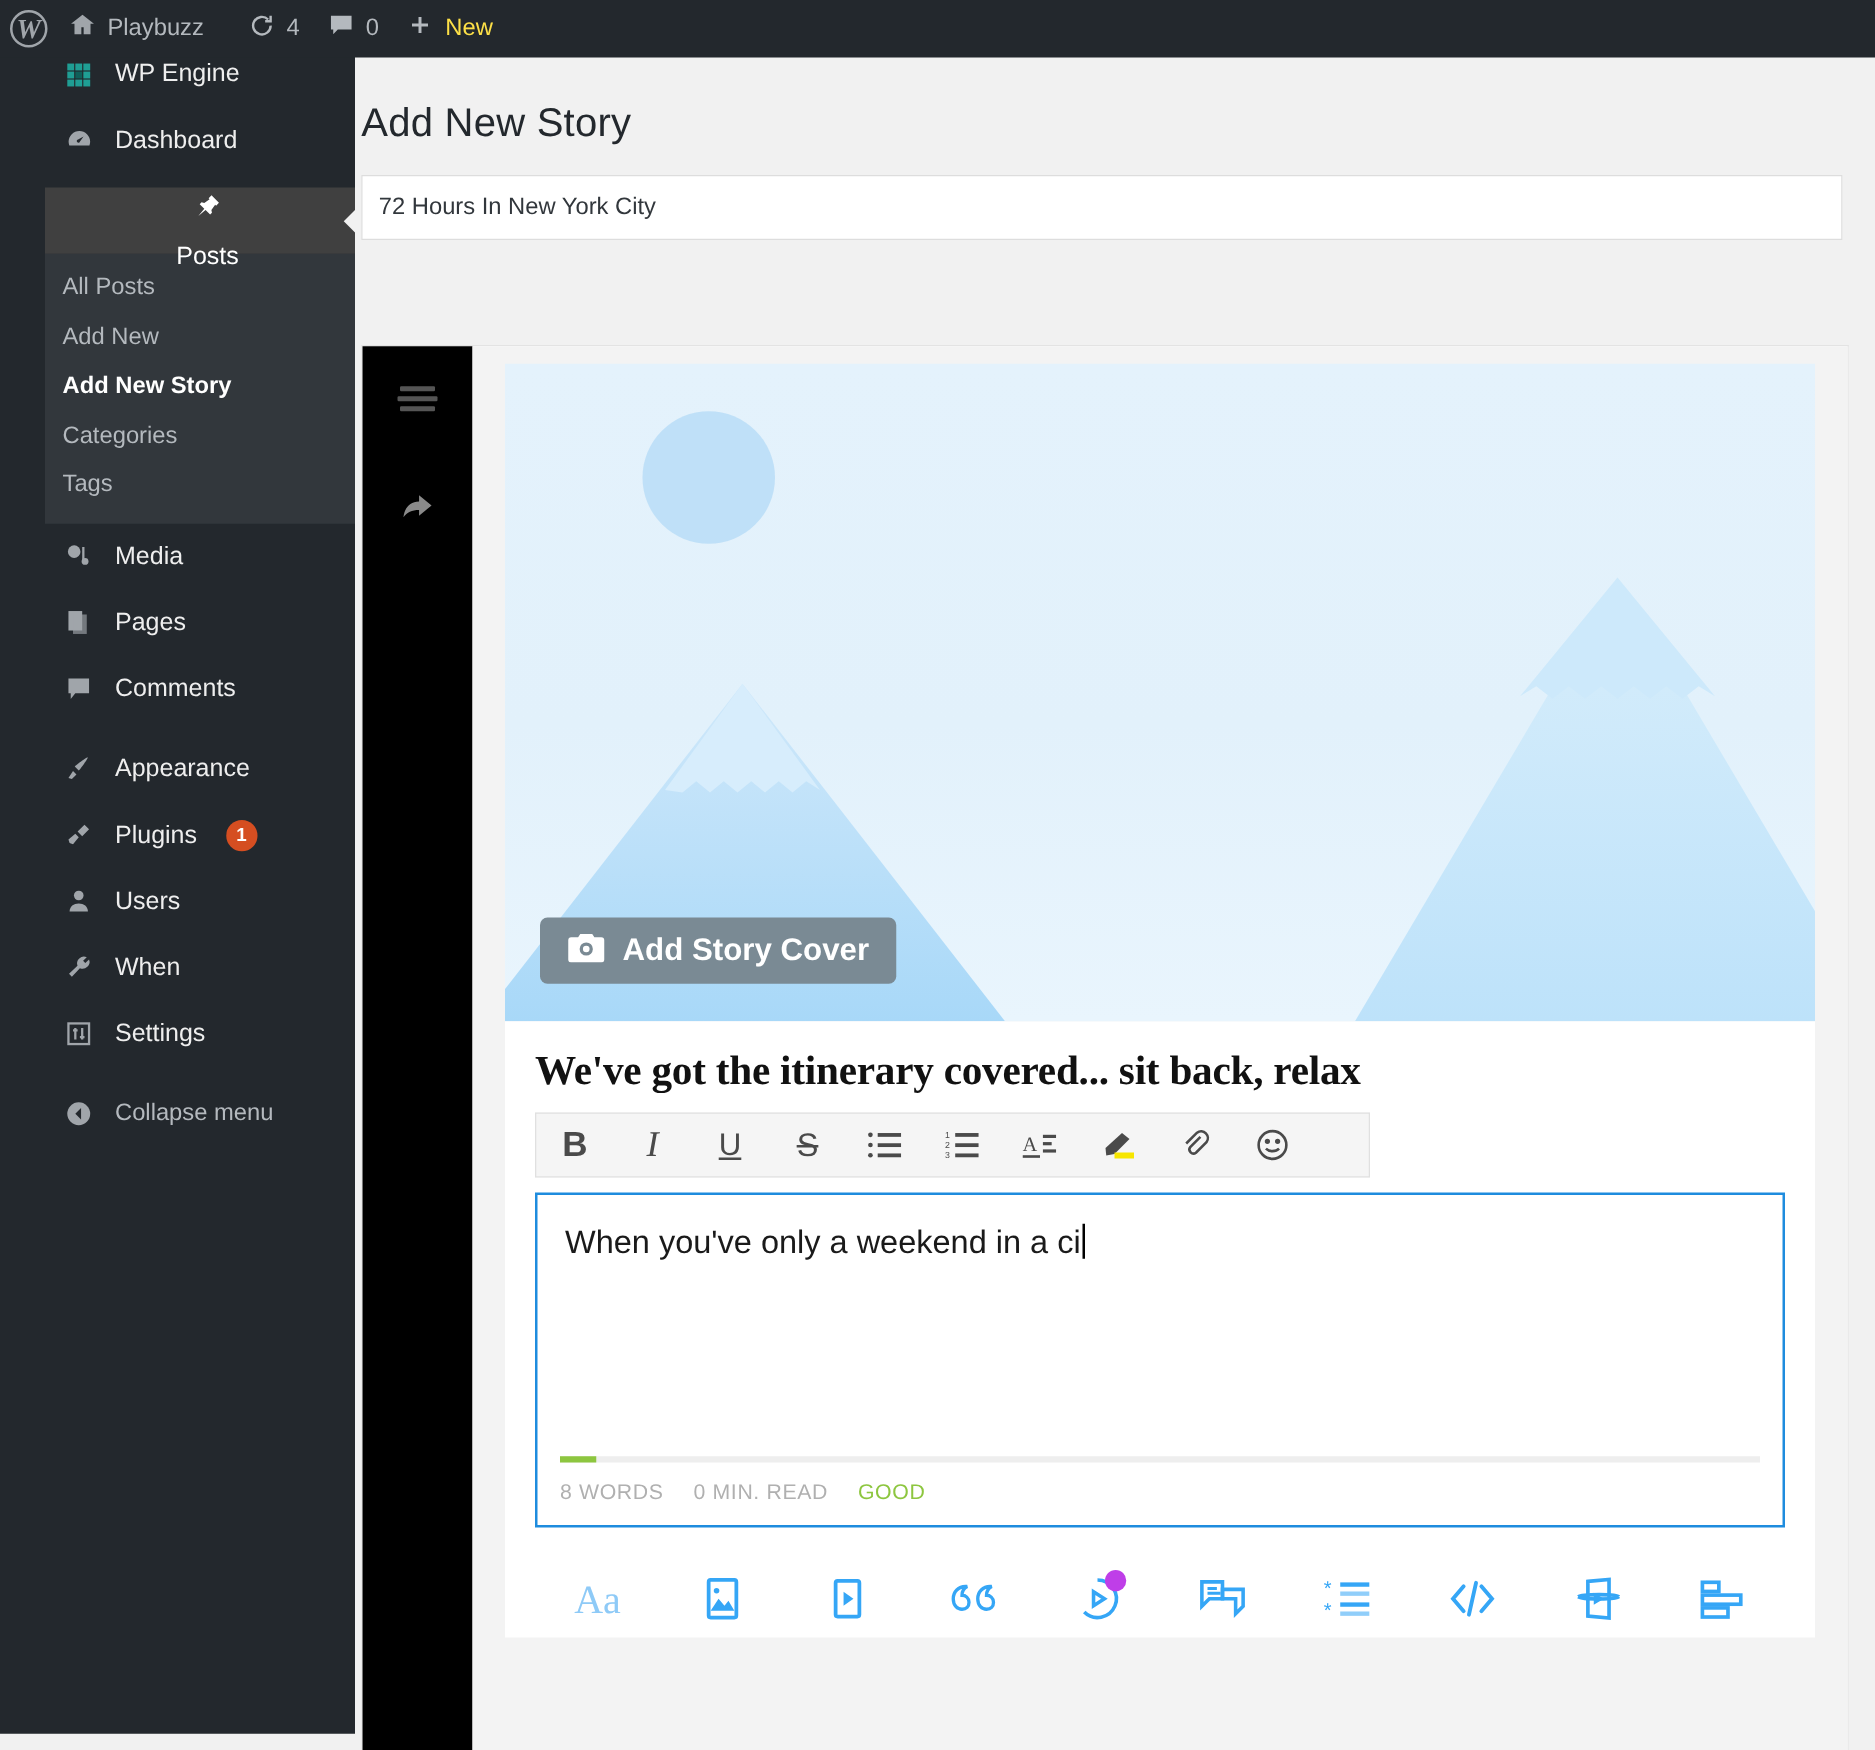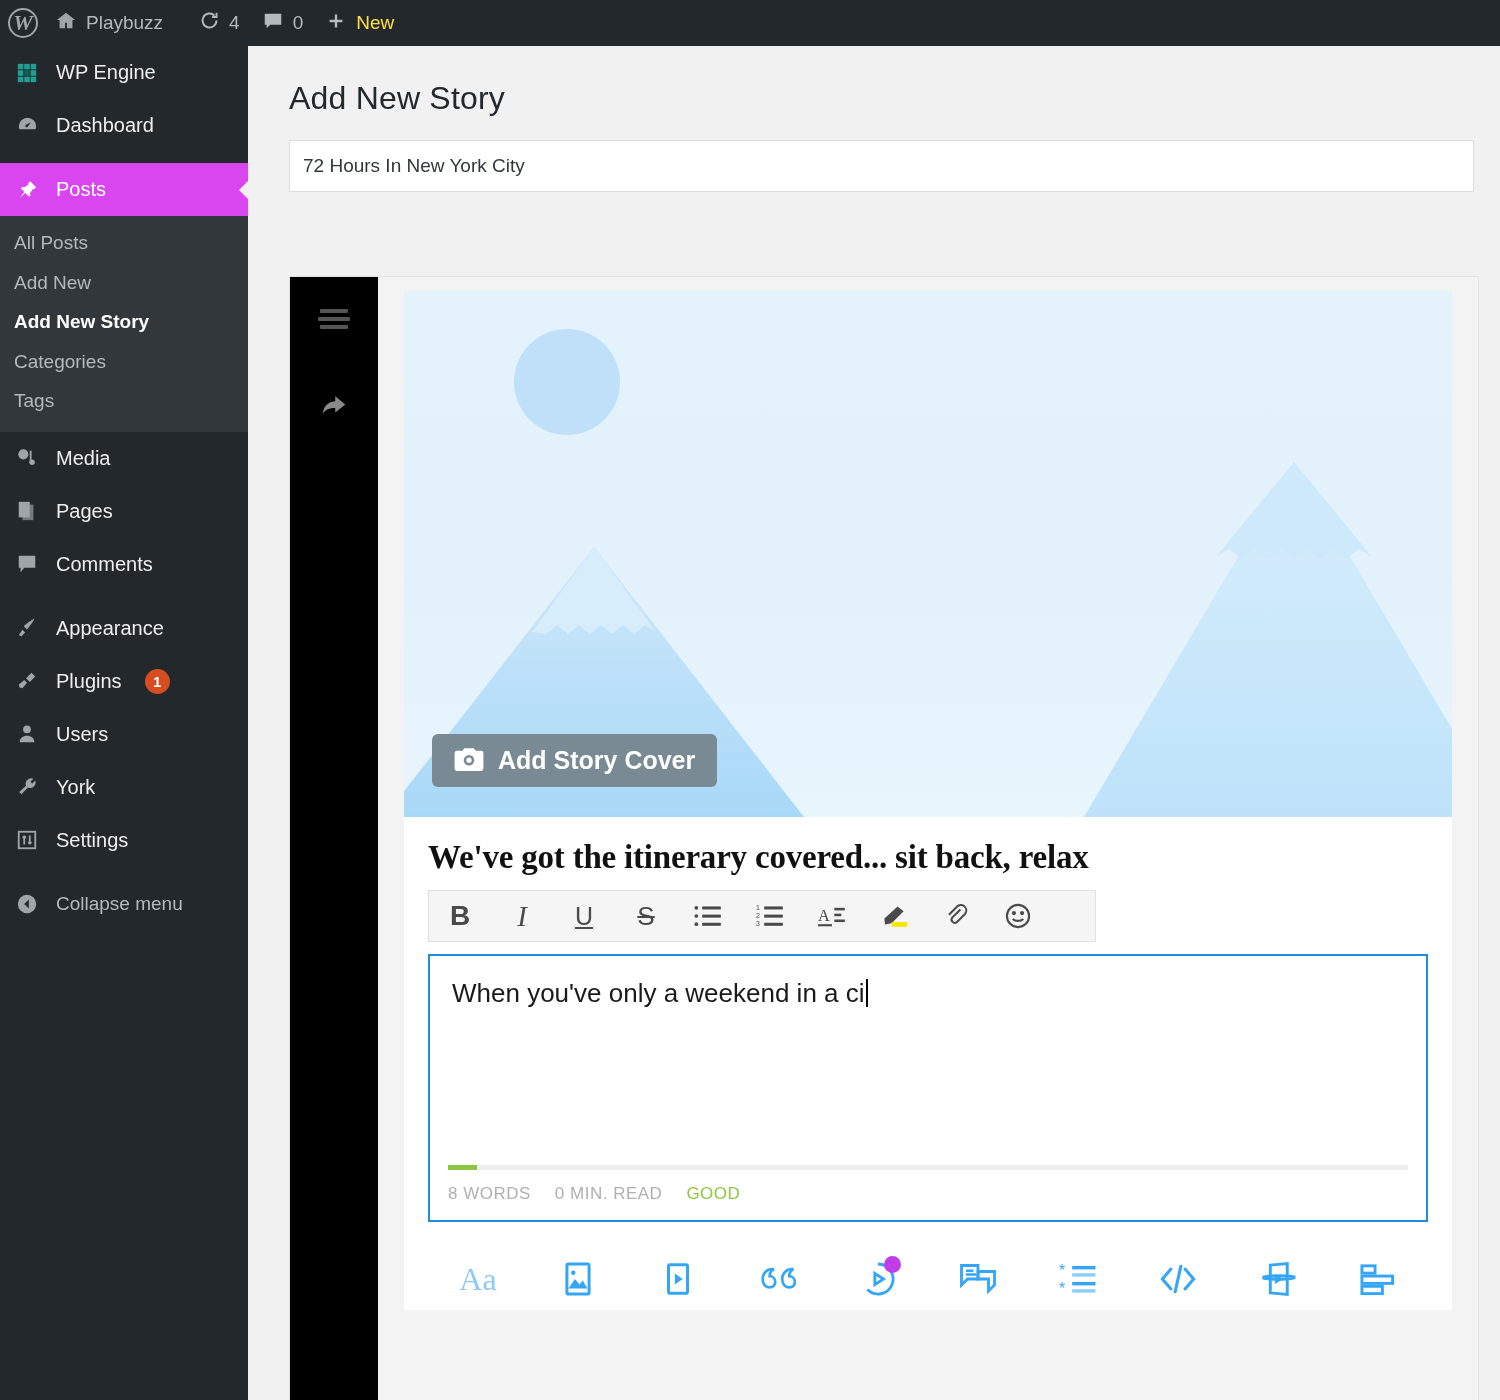--- a/index.html
+++ b/index.html
@@ -31,36 +31,37 @@
     width: 30px; height: 30px; border-radius: 50%;
     border: 2.6px solid #a0a5aa; position: relative;
     display: flex; align-items: center; justify-content: center;
     color: #a0a5aa; font-size: 22px; font-family: "Liberation Serif", serif;
     font-style: italic; font-weight: bold; line-height: 1;
   }
   .ab-count { color: #b4b9be; font-size: 19px; }
 
   
   #sidebar {
-    position: absolute; top: 46px; left: 0;
-    width: 248px; height: 1354px;
+    position: absolute; top: 33px; left: 0;
+    width: 284px; height: 1354px;
     background: #23282d;
     z-index: 40;
+    padding-left: 36px;
   }
   .menu-item {
     display: flex; align-items: center;
     height: 53px; padding-left: 12px; gap: 14px;
     color: #eeeeee; font-size: 20px; position: relative;
   }
   .menu-item .mi-icon {
     width: 30px; display: flex; align-items: center; justify-content: center;
     color: #a0a5aa; flex: 0 0 30px;
   }
   .menu-item.active {
-    background: #d946ef; color: #fff;
+    background: #404040; color: #fff; flex-direction: column;
   }
   .menu-item.active .mi-icon { color: #fff; }
   .menu-item.active::after {
     content: ""; position: absolute; right: -1px; top: 50%;
     transform: translateY(-50%);
     border-style: solid; border-width: 10px 10px 10px 0;
     border-color: transparent #f1f1f1 transparent transparent;
   }
   .submenu { background: #32373c; padding: 7px 0 11px 0; }
   .submenu-item {
@@ -340,21 +341,21 @@
     </span>
     <span>Users</span>
   </div>
 
   <div class="menu-item">
     <span class="mi-icon">
       <svg width="22" height="22" viewBox="0 0 24 24" fill="#a0a5aa">
         <path d="M21 5a6 6 0 0 1-8 7.6L6 20l-2.5-2.5 7.4-7A6 6 0 0 1 19 3l-3.2 3.2 1.9 1.9L21 5z"></path>
       </svg>
     </span>
-    <span>York</span>
+    <span>When</span>
   </div>
 
   <div class="menu-item">
     <span class="mi-icon">
       <svg width="22" height="22" viewBox="0 0 24 24" fill="none" stroke="#a0a5aa" stroke-width="2">
         <rect x="3" y="3" width="18" height="18"></rect>
           <path d="M9 7v10M15 7v10M7 9h4M13 15h4"></path>
       </svg>
     </span>
     <span>Settings</span>

